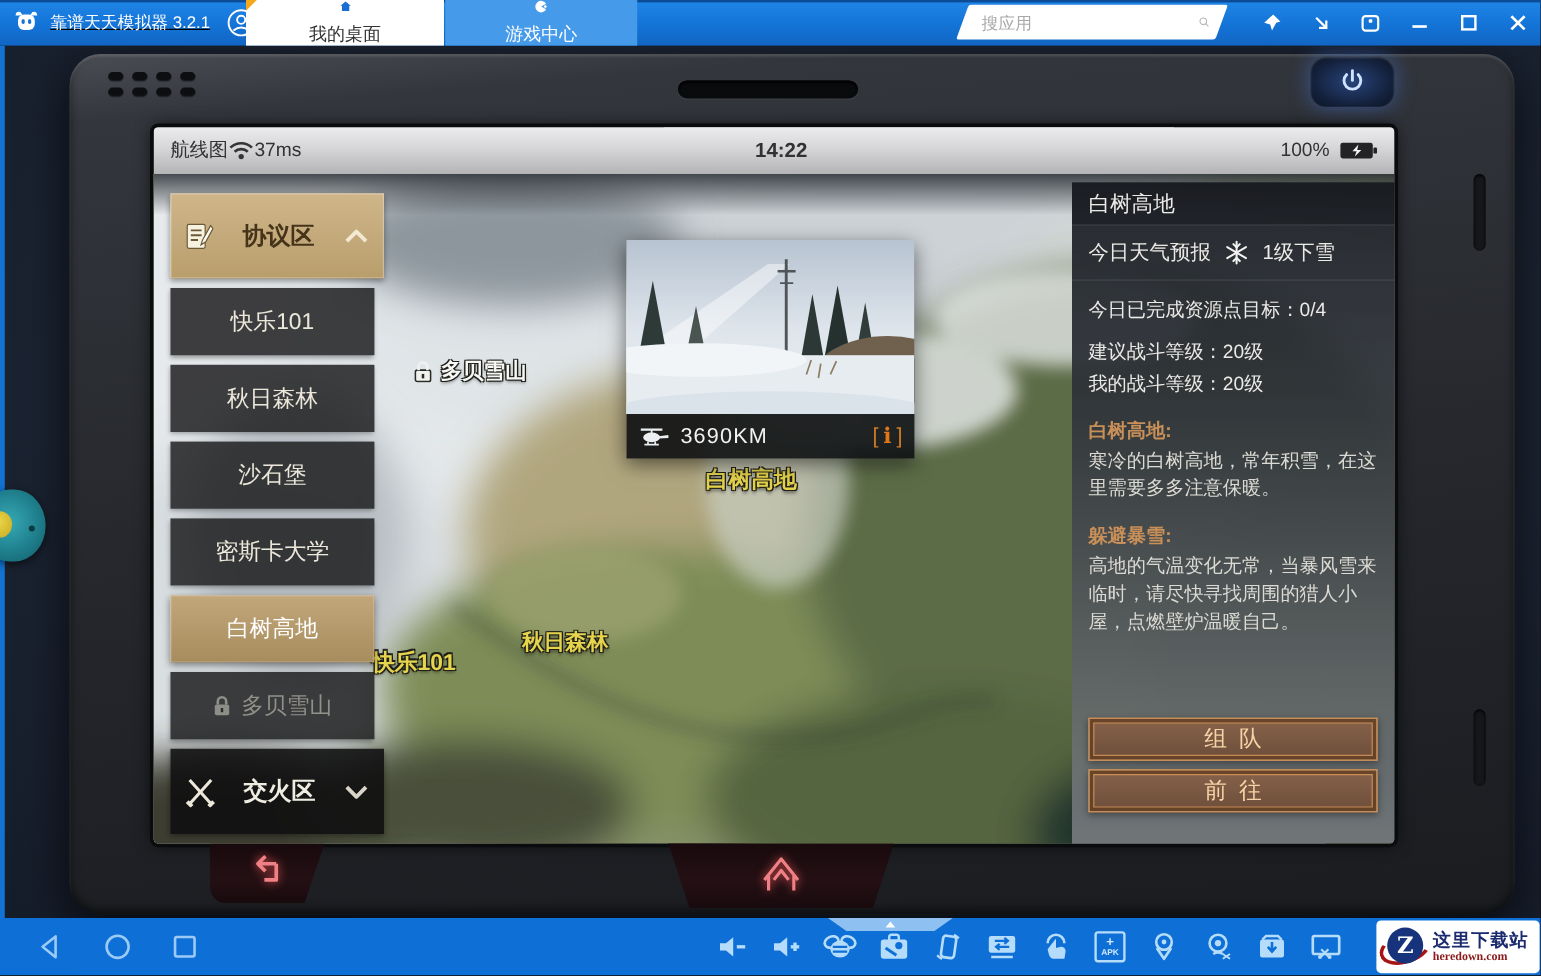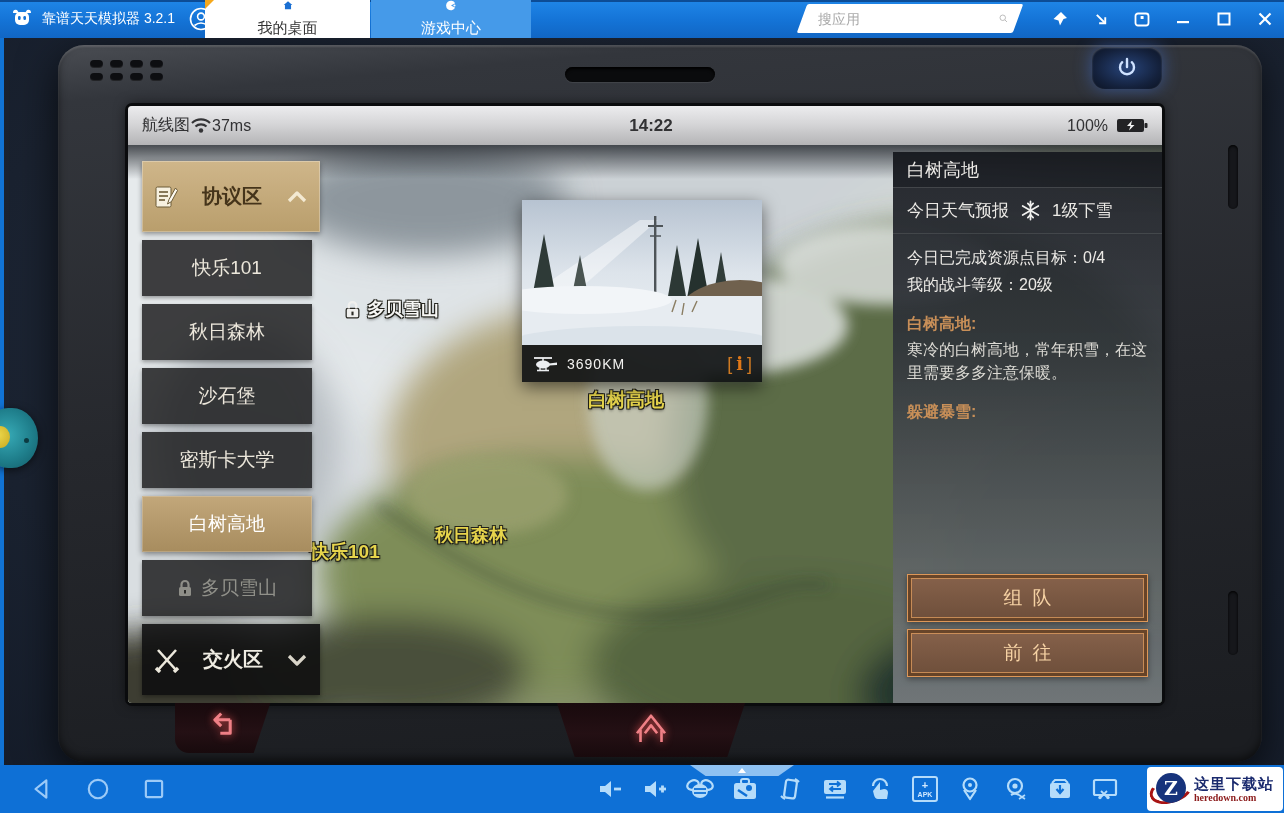--- a/index.html
+++ b/index.html
@@ -2,21 +2,21 @@
 <html><head>
 <meta charset="utf-8">
 <style>
   * { margin:0; padding:0; box-sizing:border-box; font-family:"Liberation Sans",sans-serif; }
   html,body { width:1284px; height:813px; overflow:hidden; background:#000; }
   .stage { position:relative; width:1284px; height:813px; overflow:hidden; background:#10151f; }
 
   
   .titlebar { position:absolute; top:0; left:0; right:0; height:38px;
     background:linear-gradient(180deg,#1f86e8 0%,#1473d6 55%,#1166c4 100%);
-    display:flex; align-items:center; z-index:30; }
+    display:flex; align-items:center; z-index:30;text-decoration:underline; }
   .titlebar-top-edge { position:absolute; top:0; left:0; right:0; height:2px; background:#0c4c96; }
   .app-logo { width:24px; height:24px; margin:0 8px 0 10px; }
   .app-title { color:#fff; font-size:14px; white-space:nowrap; }
   .avatar { width:24px; height:24px; margin-left:14px; cursor:pointer; }
   .tab { position:absolute; top:0; height:38px; display:flex; align-items:center; justify-content:center; gap:8px; cursor:pointer;flex-direction:column; }
   .tab-desktop { left:205px; width:165px; background:#fff; color:#333; }
   .tab-game { left:371px; width:160px; background:#459ae9; color:#fff; }
   .tab-label { font-size:15px; }
   .tab-fold { position:absolute; left:0; top:0; width:0; height:0;
     border-top:9px solid #f6a81c; border-right:9px solid transparent; }
@@ -76,21 +76,21 @@
   .map { position:absolute; left:0; top:39px; width:1034px; height:558px; z-index:1; }
   .map svg.terrain { width:100%; height:100%; display:block; }
   .map-label { position:absolute; font-size:19px; font-weight:bold; color:#e6d44c; white-space:nowrap; cursor:pointer; z-index:3;
     text-shadow:-1px -1px 0 #20201a, 1px -1px 0 #20201a, -1px 1px 0 #20201a, 1px 1px 0 #20201a, 0 2px 3px rgba(0,0,0,.55); }
   .map-label.white { color:#f7f7f5; display:flex; align-items:center; gap:6px; font-size:18px; }
 
   
   .popup { position:absolute; left:394px; top:55px; width:240px; z-index:4; box-shadow:0 5px 16px rgba(0,0,0,.55); cursor:pointer; }
   .popup-img { width:240px; height:145px; display:block; }
   .popup-bar { height:37px; background:rgba(13,15,18,.9); display:flex; align-items:center; padding:0 10px; }
-  .popup-distance { color:#f2f2f0; font-size:14px; letter-spacing:1px; margin-left:9px; }
+  .popup-distance { color:#f2f2f0; font-size:18px; letter-spacing:1px; margin-left:9px; }
   .popup-info { margin-left:auto; display:flex; align-items:baseline; gap:4px; cursor:pointer;
     font-size:18px; font-weight:bold; color:#c8username06a18; }
   .popup-info .bracket { color:#cf7a22; font-weight:normal; }
   .popup-info .glyph { color:#e07818; font-family:"DejaVu Serif",serif; font-weight:bold; }
 
   
   .sidebar { position:absolute; left:14px; top:55px; width:178px; display:flex; flex-direction:column; gap:8px; z-index:10; }
   .group-header { height:71px; display:flex; align-items:center; padding:0 12px; gap:12px; cursor:pointer; }
   .group-open { background:linear-gradient(180deg,#cfb68a 0%,#b99e6c 100%);
     box-shadow:inset 0 0 0 1px rgba(255,255,255,.28), 0 2px 5px rgba(0,0,0,.4); color:#45341a; }
@@ -107,21 +107,21 @@
     background:linear-gradient(180deg,rgba(30,33,39,.96) 0%,rgba(48,52,58,.93) 35%,rgba(95,99,104,.87) 75%,rgba(129,132,136,.82) 100%);
     display:flex; flex-direction:column; padding:0 14px 26px; color:#eceae6; }
   .panel-title { margin:0 -14px; padding:0 14px; height:36px; line-height:36px; font-size:18px;
     background:rgba(18,20,24,.4); border-bottom:1px solid rgba(255,255,255,.16); }
   .weather-row { margin:0 -14px; padding:0 14px; height:46px; display:flex; align-items:center; gap:11px;
     font-size:17px; border-bottom:1px solid rgba(255,255,255,.1); }
   .panel-line { font-size:16px; margin-top:14px; }
   .panel-line.tight { margin-top:6px; }
   .section-title { font-size:16px; font-weight:bold; color:#c88f58; margin-top:18px; }
   .section-body { font-size:16px; line-height:1.42; color:#dcdad4; margin-top:4px; }
-  .panel-btn { height:48px; flex:none; display:flex; align-items:center; justify-content:center; cursor:pointer;
+  .panel-btn { height:36px; flex:none; display:flex; align-items:center; justify-content:center; cursor:pointer;
     background:linear-gradient(180deg,#87624b 0%,#6d4e3a 100%);
     border:1px solid #dd9758;
     box-shadow:inset 0 0 0 3px rgba(38,20,10,.6), inset 0 0 0 4px rgba(226,158,95,.75), 0 2px 6px rgba(0,0,0,.4);
     color:#f6d2a4; font-size:19px; letter-spacing:10px; text-indent:10px; }
   .btn-team { margin-top:auto; }
   .btn-go { margin-top:7px; }
 
   
   .taskbar { position:absolute; bottom:0; left:0; right:0; height:48px; background:#0e70d6;
     display:flex; align-items:center; z-index:30; }
@@ -461,24 +461,26 @@
                 <line x1="19.2" y1="6.2" x2="2.8" y2="15.8"></line>
                 <line x1="8.2" y1="3.6" x2="11" y2="6.4"></line>
                   <line x1="13.8" y1="3.6" x2="11" y2="6.4"></line>
                 <line x1="8.2" y1="18.4" x2="11" y2="15.6"></line>
                   <line x1="13.8" y1="18.4" x2="11" y2="15.6"></line>
               </g>
             </svg>
             <span>1级下雪</span>
           </div>
           <div class="panel-line">今日已完成资源点目标：0/4</div>
+          <div class="panel-line">建议战斗等级：20级</div>
           <div class="panel-line tight">我的战斗等级：20级</div>
           <div class="section-title">白树高地:</div>
           <div class="section-body">寒冷的白树高地，常年积雪，在这里需要多多注意保暖。</div>
           <div class="section-title">躲避暴雪:</div>
+          <div class="section-body">高地的气温变化无常，当暴风雪来临时，请尽快寻找周围的猎人小屋，点燃壁炉温暖自己。</div>
           <div class="panel-btn btn-team">组队</div>
           <div class="panel-btn btn-go">前往</div>
         </div>
       </div>
 
       <div class="bezel-btn back-recess">
         <svg class="glow-red" width="40" height="36" viewBox="0 0 44 40">
           <g fill="none" stroke="#ef8086" stroke-width="3.4" stroke-linejoin="round">
             <path d="M30,12 H14 M20,5 L13,12 L20,19"></path>
             <path d="M30,12 V27 H19"></path>

